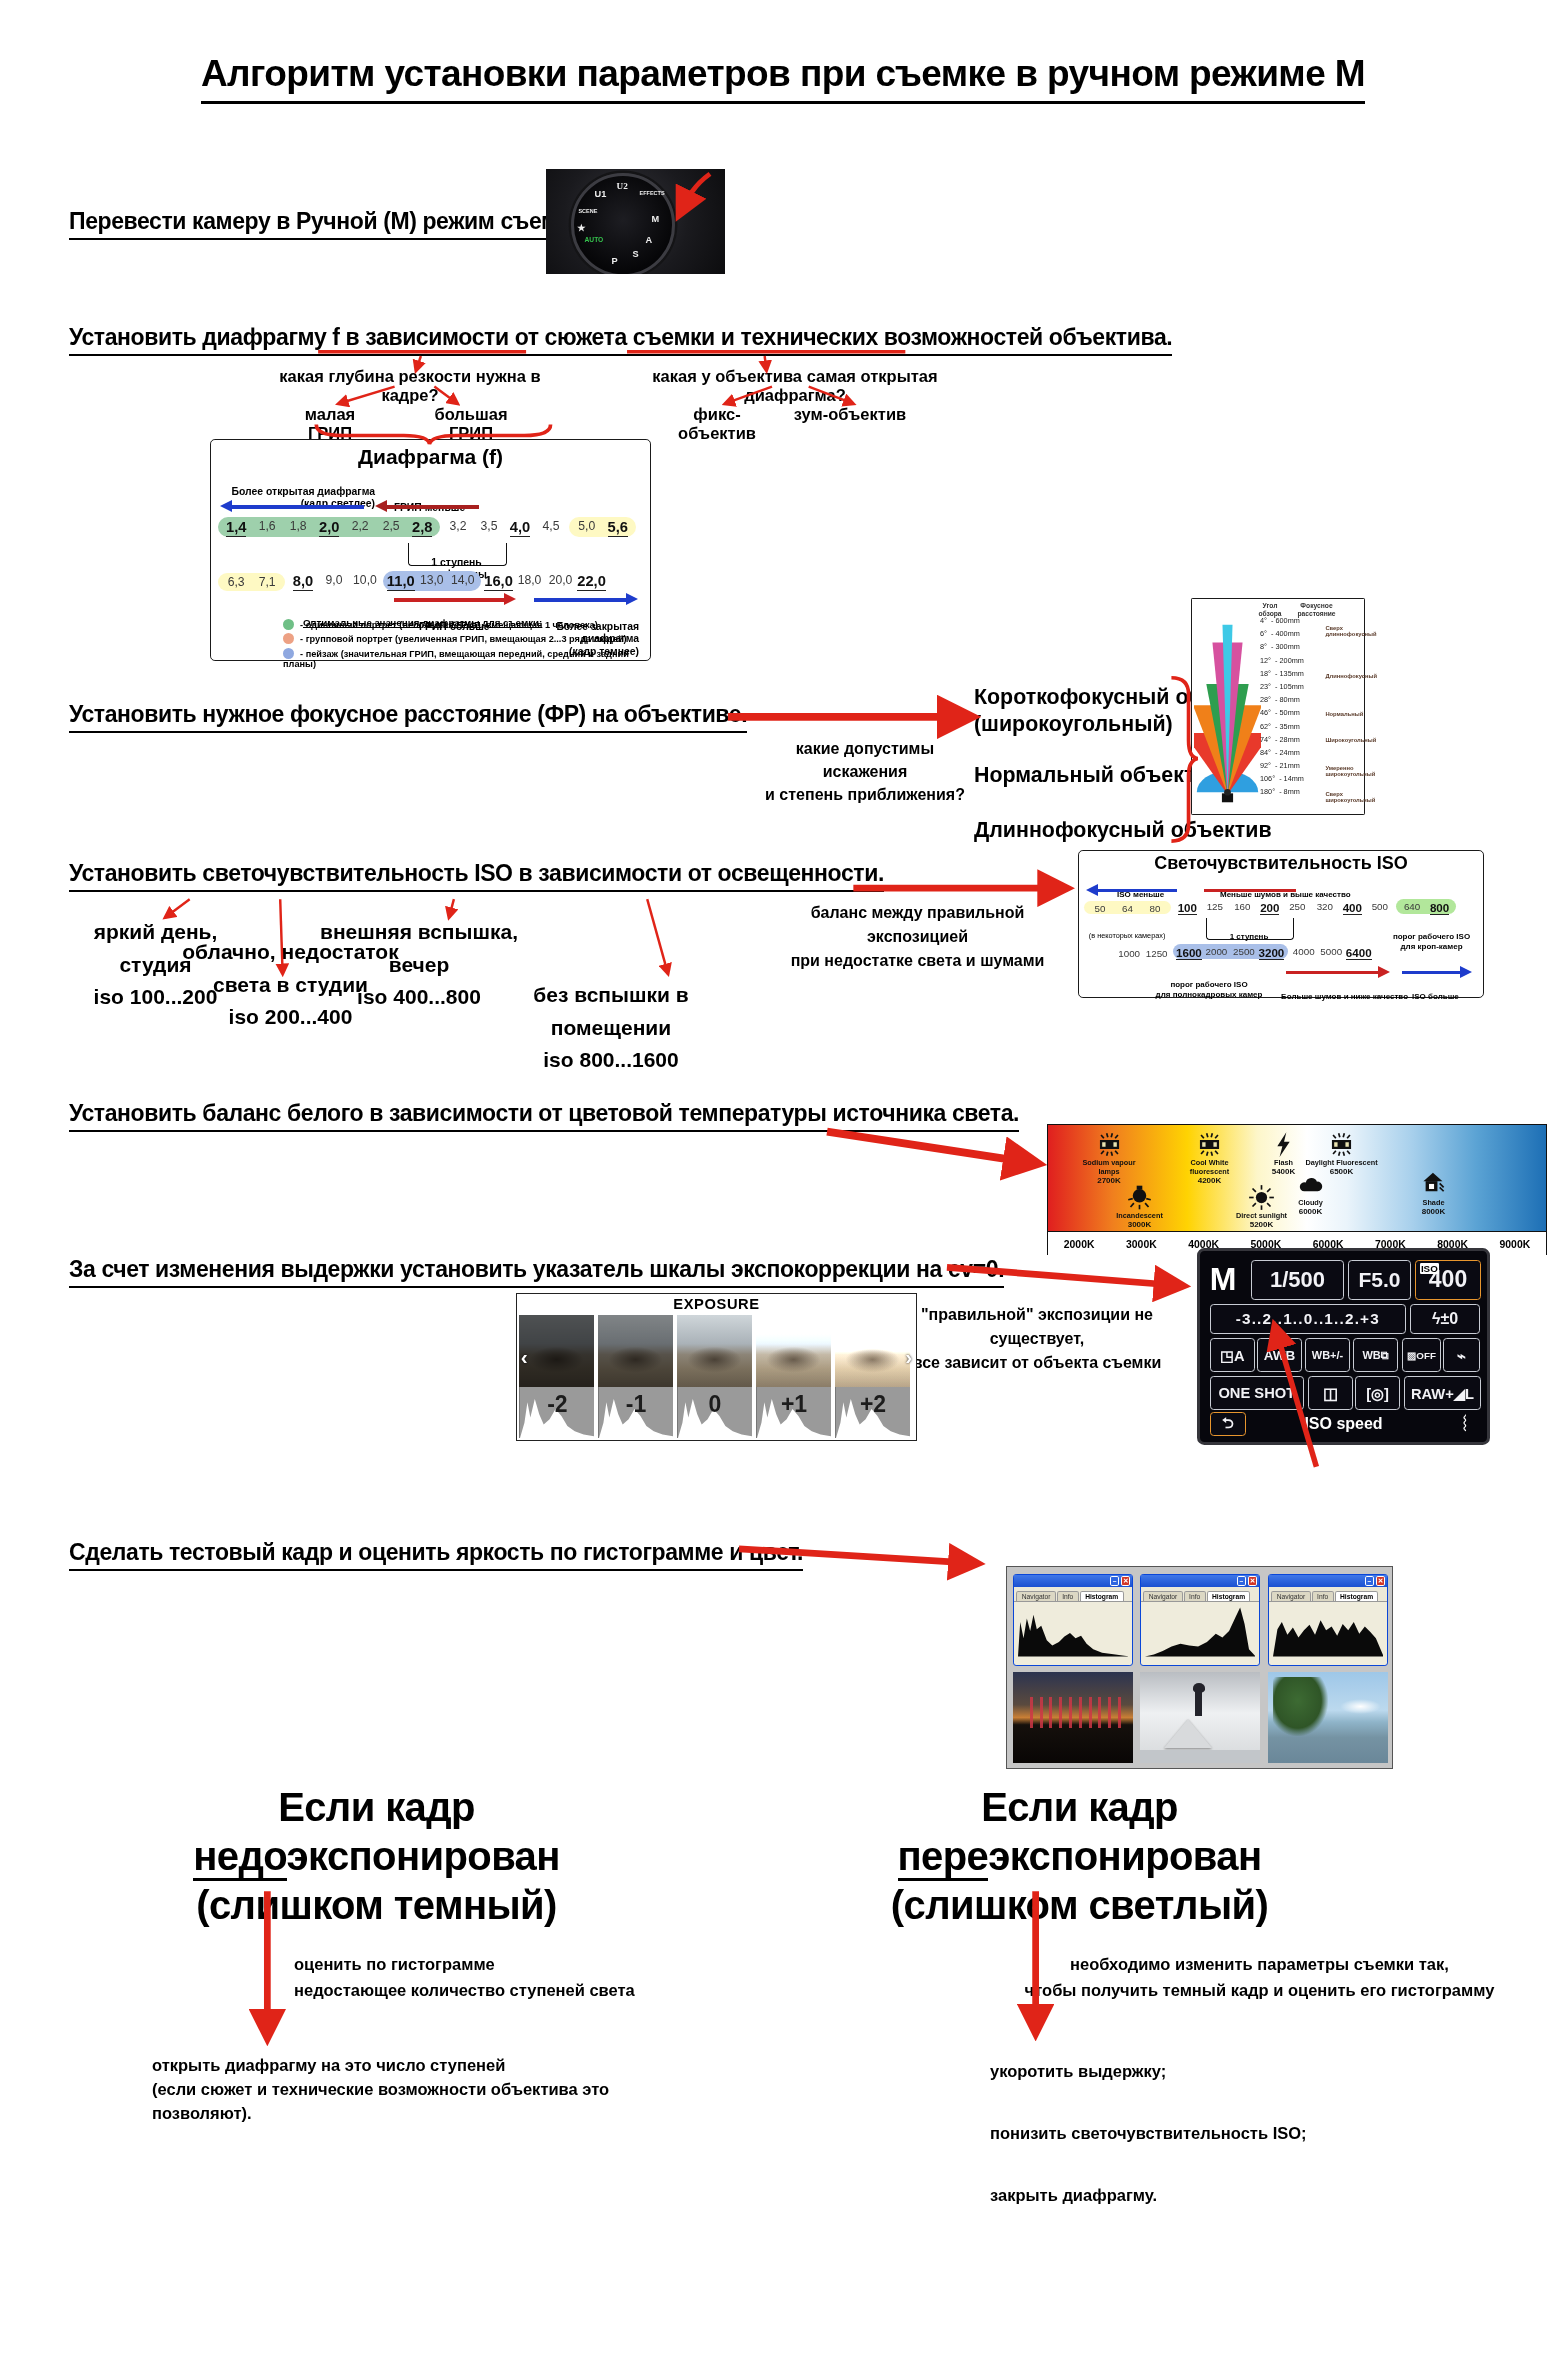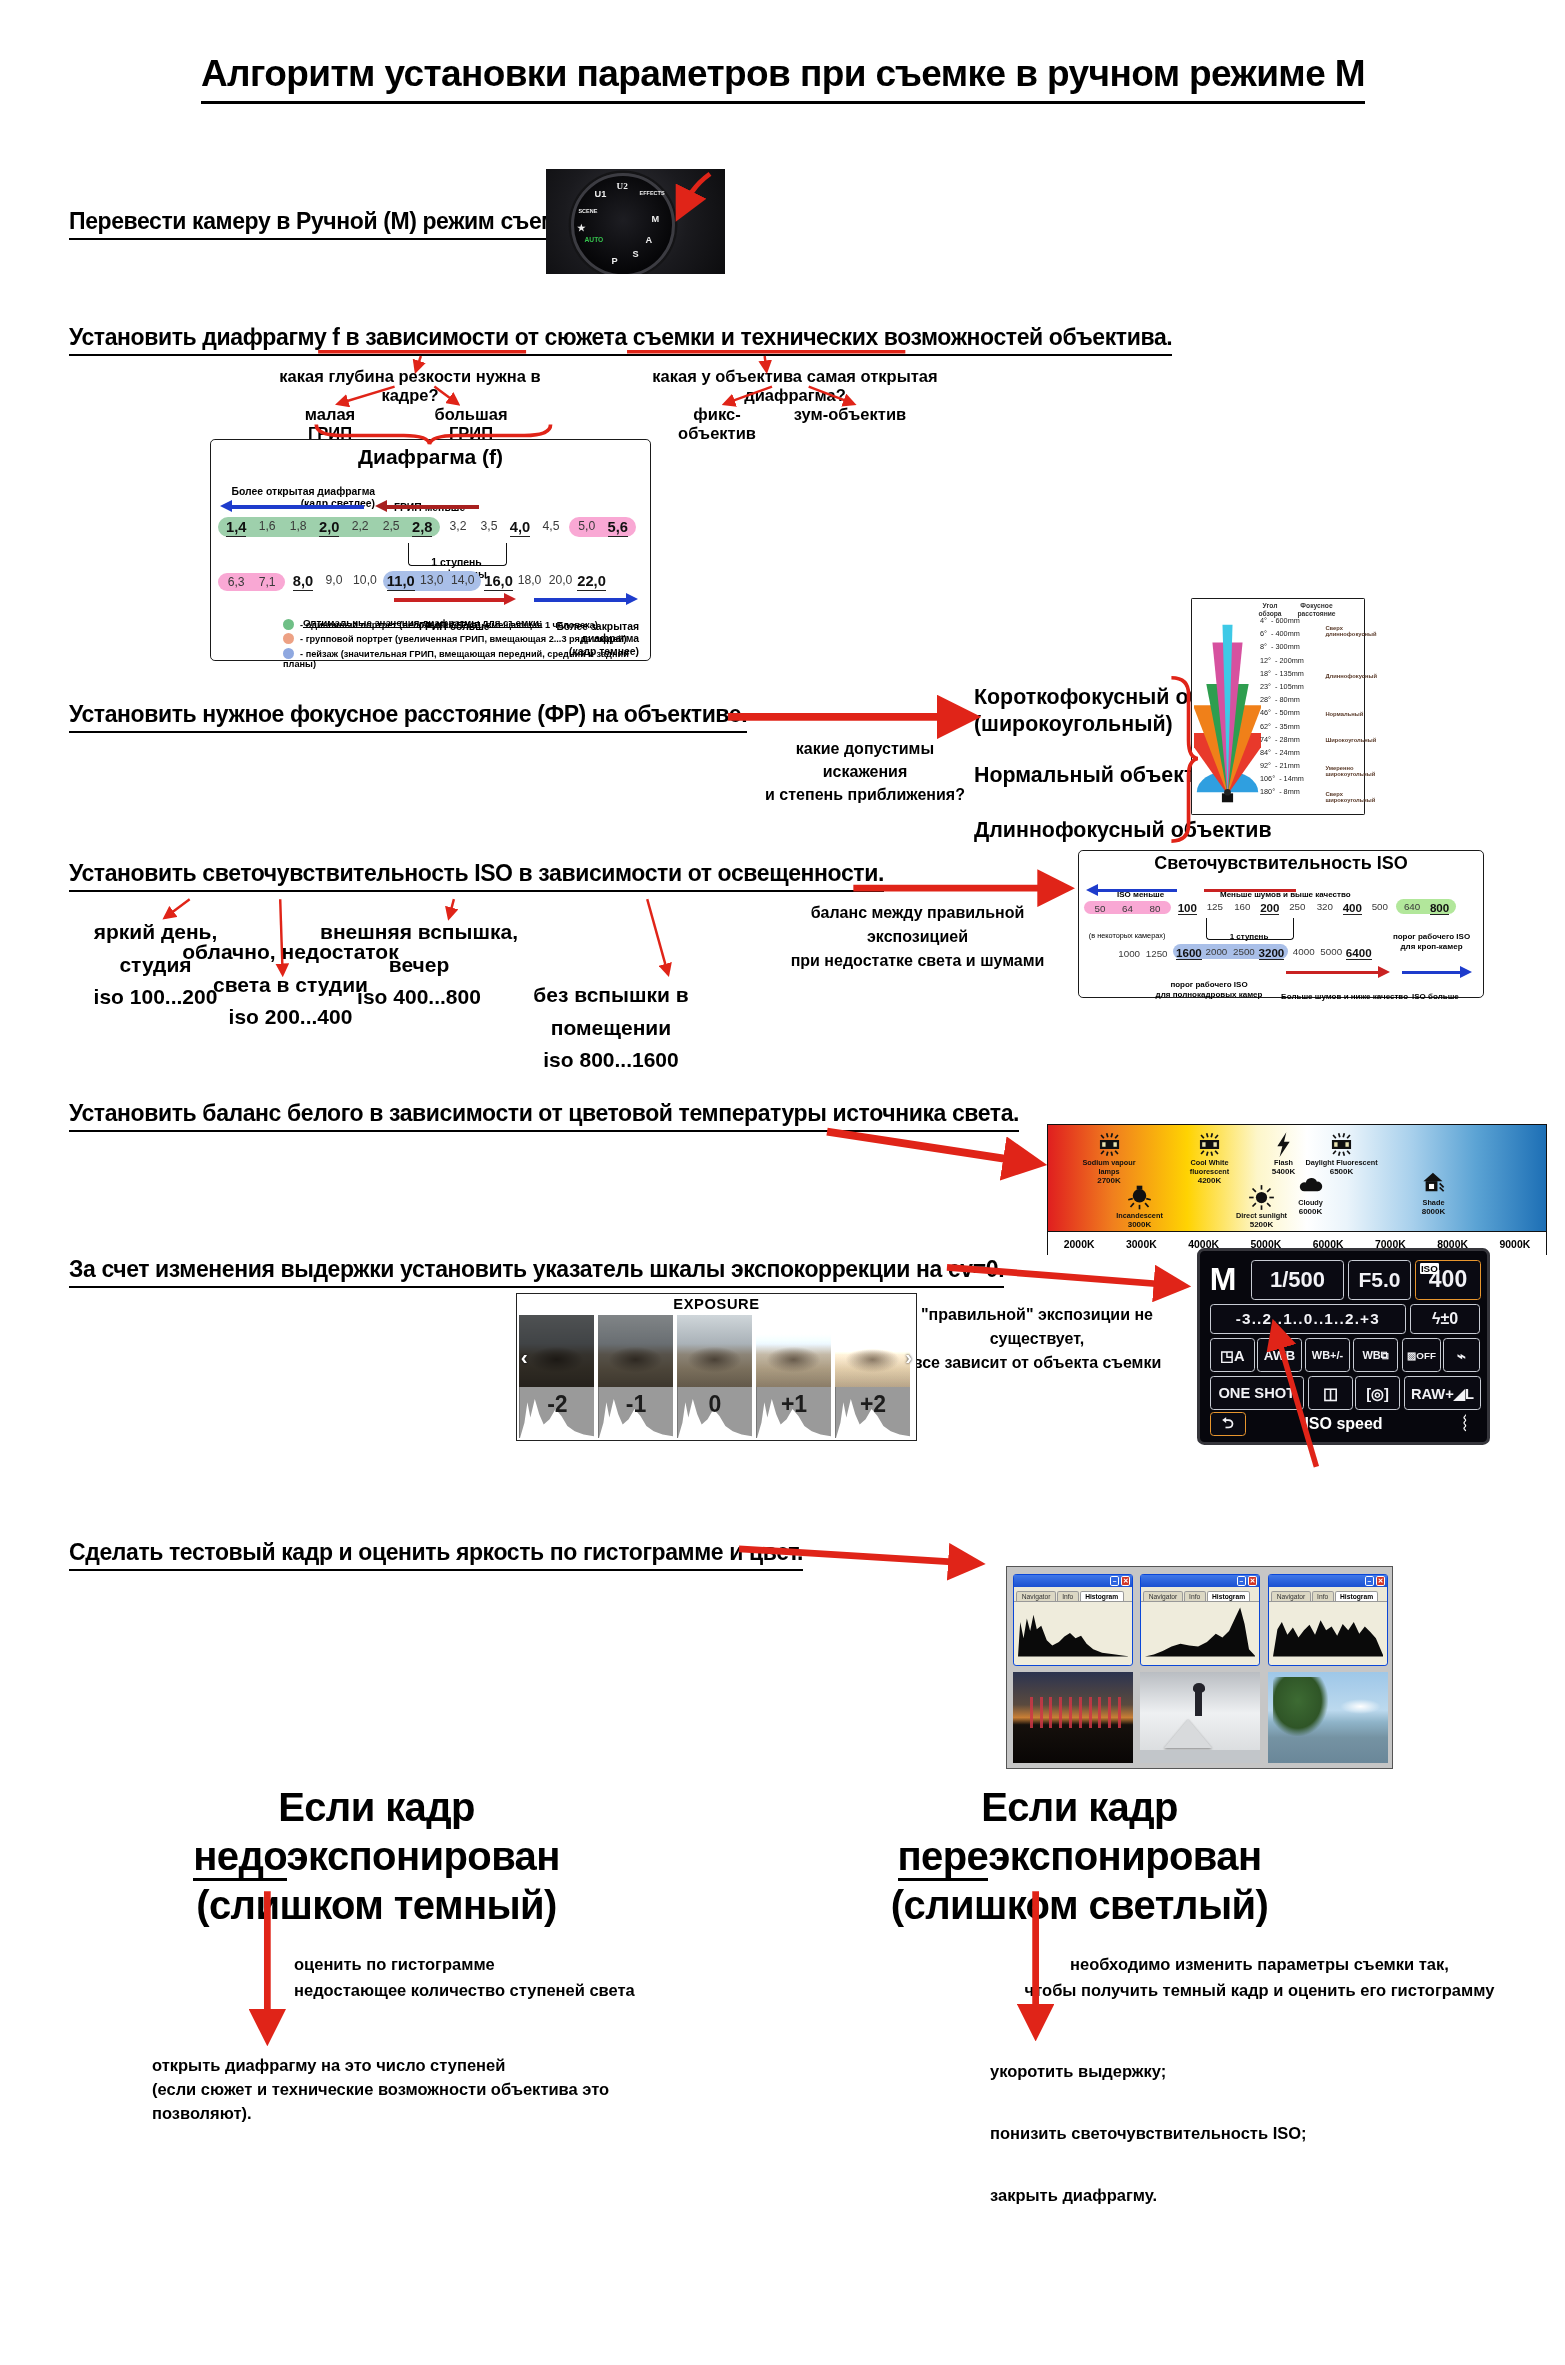--- a/index.html
+++ b/index.html
@@ -16,21 +16,21 @@
   .small-lbl{font-weight:bold;font-size:21px;}
   .bighead{font-weight:bold;font-size:40px;letter-spacing:-0.6px;line-height:1.22;}
   .bigu{border-bottom:3.7px solid #000;}
   .note{font-weight:bold;font-size:16.5px;line-height:1.55;}
   .item{font-weight:bold;font-size:16.5px;line-height:1.45;}
   
   .box{position:absolute;background:#fff;border:1.8px solid #1a1a1a;border-radius:4.9px;}
   .fRow{display:flex;align-items:flex-end;}
   .grp{display:flex;border-radius:11px;padding:0 2.4px;}
   .bg-green{background:#9ed0ac;}
-  .bg-orange{background:#f9a8d4;justify-content:flex-end;}
+  .bg-orange{background:#fef9c3;justify-content:flex-end;}
   .bg-blue{background:#a9bfe8;}
   .bg-isogreen{background:#b2e79b;}
   .num{min-width:31px;text-align:center;font-size:12.2px;color:#3a3a3a;padding:2.4px 0 1.2px;}
   .num.u{font-size:14.7px;font-weight:bold;color:#101010;}
   .num.u i{font-style:normal;border-bottom:1.8px solid #222;padding-bottom:0.6px;}
   .iso .num{min-width:27.5px;font-size:9.8px;padding:1.8px 0 0.6px;}
   .iso .num.u{font-size:11.6px;}
   .iso .num.u i{border-bottom:1.2px solid #222;}
   
   .harr{position:absolute;height:4.3px;}

